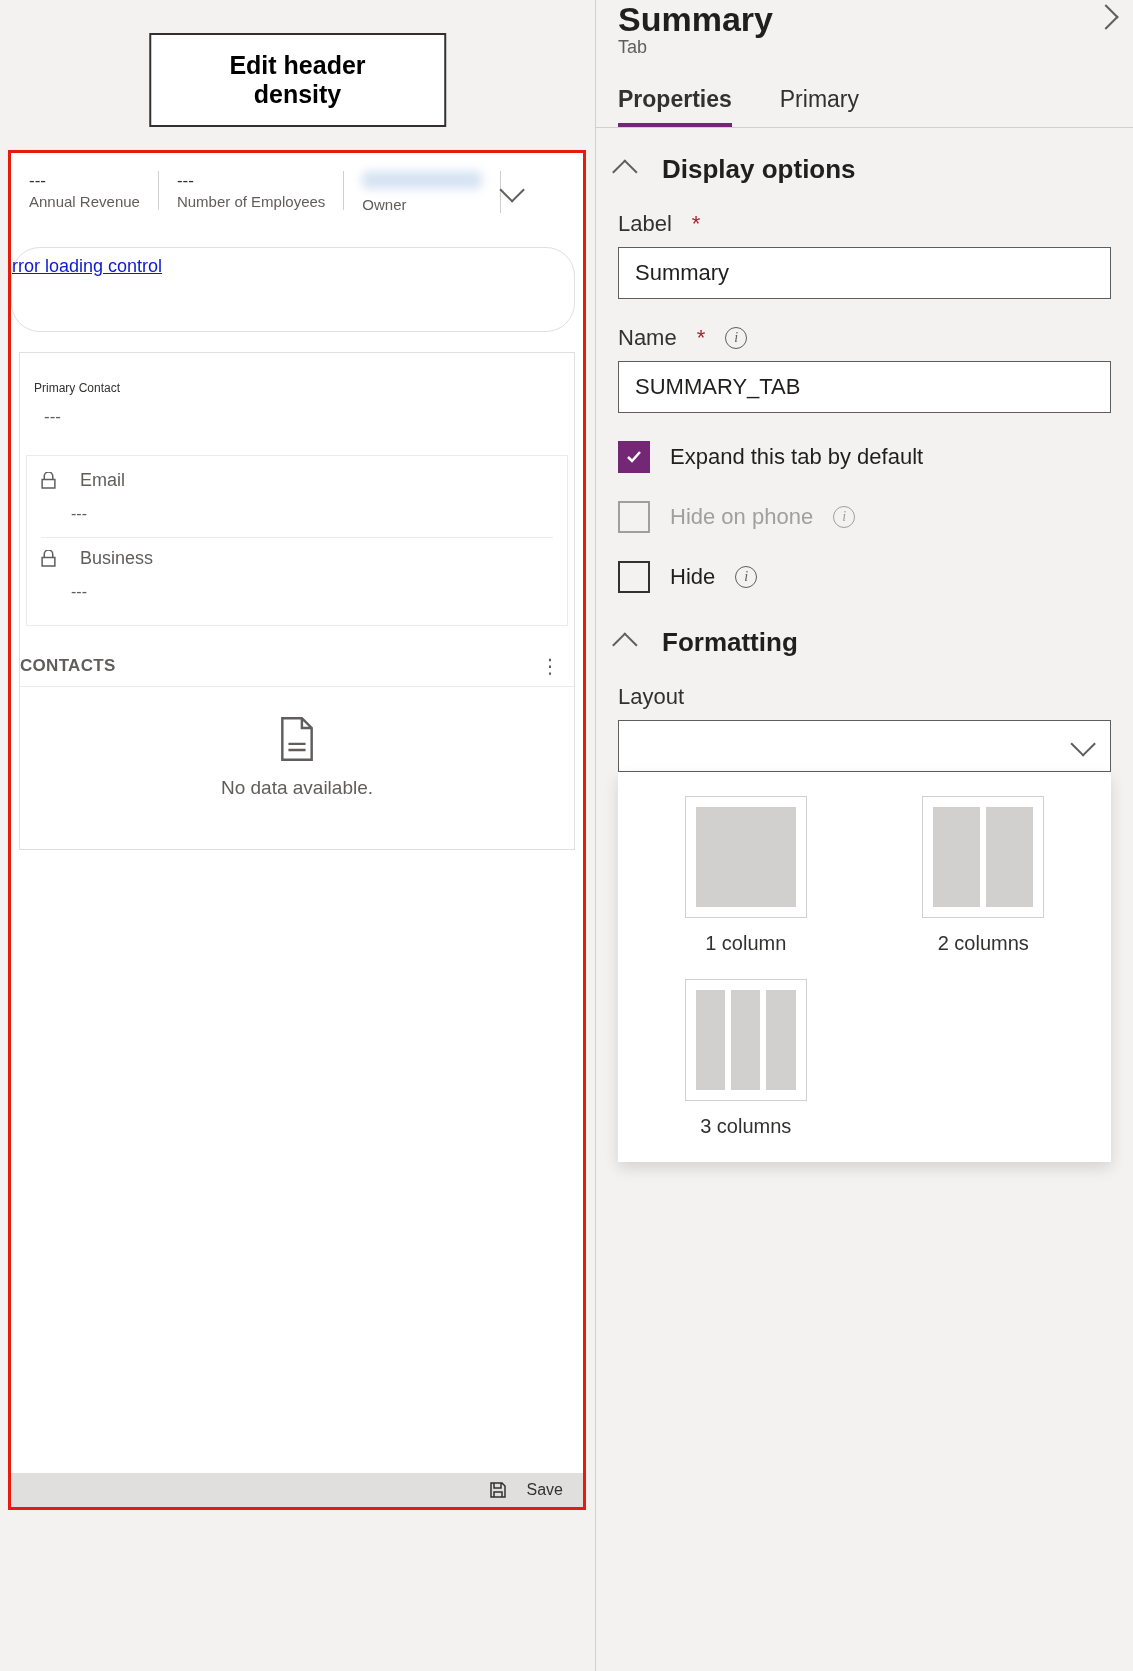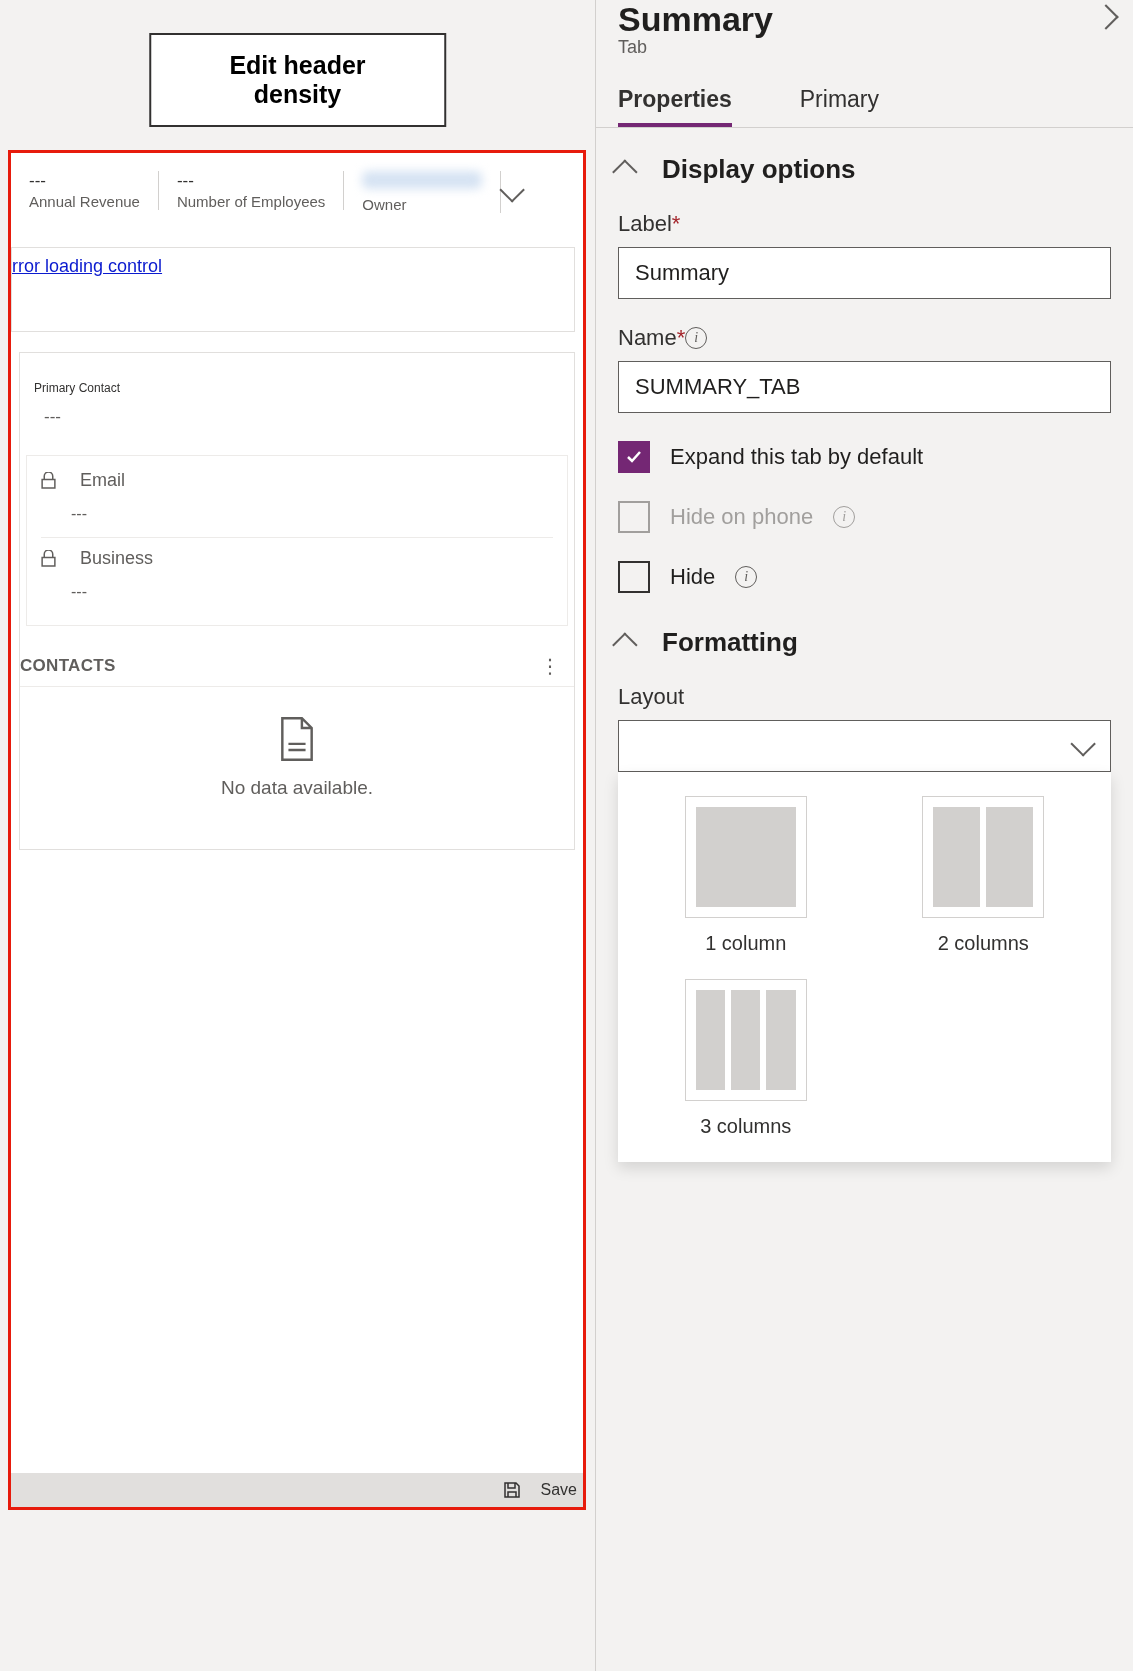--- a/index.html
+++ b/index.html
@@ -41,38 +41,38 @@
   .lock-row:last-child { border-bottom: none; }
   .lock-val { padding: 10px 0 14px 30px; color: #605e5c; }
 
   .contacts-header { display: flex; justify-content: space-between; align-items: center; padding: 18px 14px 8px 0; }
   .contacts-title { font-size: 17px; font-weight: 600; color: #605e5c; letter-spacing: 0.3px; }
   .dots { color: #605e5c; font-size: 20px; }
 
   .no-data { text-align: center; padding: 30px 0 38px 0; color: #605e5c; font-size: 19px; }
   .no-data svg { display: block; margin: 0 auto 16px auto; }
 
-  .save-bar { position: absolute; bottom: 0; left: 0; right: 0; height: 34px; background: #e1dfdd; display: flex; justify-content: flex-end; align-items: center; padding-right: 6px; gap: 20px; font-size: 16px; color: #323130; }
+  .save-bar { position: absolute; bottom: 0; left: 0; right: 0; height: 34px; background: #e1dfdd; display: flex; justify-content: flex-end; align-items: center; padding-right: 20px; gap: 20px; font-size: 16px; color: #323130; }
 
   
   .right-panel { flex: 1; background: #f3f2f1; border-left: 1px solid #d2d0ce; display: flex; flex-direction: column; }
   .panel-header { padding: 0 18px 0 22px; display: flex; justify-content: space-between; align-items: flex-start; }
   .panel-title { font-size: 34px; font-weight: 700; color: #201f1e; }
   .panel-subtitle { font-size: 18px; color: #605e5c; margin-top: -2px; padding-left: 22px; }
 
-  .tab-strip { display: flex; gap: 68px; padding: 28px 0 0 22px; border-bottom: 1px solid #d2d0ce; }
+  .tab-strip { display: flex; gap: 48px; padding: 28px 0 0 22px; border-bottom: 1px solid #d2d0ce; }
   .tab-item { font-size: 23px; color: #323130; padding-bottom: 10px; cursor: pointer; }
   .tab-item.active { font-weight: 600; border-bottom: 4px solid #742774; }
 
   .section { padding: 26px 22px 8px 22px; }
   .section-toggle { display: flex; align-items: center; gap: 26px; cursor: pointer; }
   .section-toggle h3 { font-size: 26px; font-weight: 600; color: #201f1e; }
 
   .form-group { margin-top: 26px; }
-  .form-label { font-size: 22px; color: #323130; display: flex; align-items: center; gap: 0; margin-bottom: 10px; }
+  .form-label { font-size: 22px; color: #323130; display: flex; align-items: center; gap: 20px; margin-bottom: 10px; }
   .req { color: #a4262c; }
   .text-input {
     width: 100%; height: 52px; border: 1px solid #605e5c; background: white;
     padding: 0 16px; font-size: 22px; color: #201f1e;
   }
 
   .checkbox-row { display: flex; align-items: center; gap: 20px; margin-top: 28px; }
   .cb { width: 32px; height: 32px; border: 2px solid #323130; display: flex; align-items: center; justify-content: center; cursor: pointer; }
   .cb.checked { background: #742774; border-color: #742774; }
   .cb.disabled { border-color: #a19f9d; }
@@ -122,21 +122,21 @@
         </div>
         <div class="header-cell">
           <div class="header-val"><span class="owner-blur"></span></div>
           <div class="header-lbl">Owner</div>
         </div>
         <div class="header-chevron">
           <span class="chev down"></span>
         </div>
       </div>
 
-      <div class="section-card" style="margin-left:0; padding:0 0 0 0;">
+      <div class="section-card" style="margin-left:0; padding:0 0 0 0;border-radius:29px;">
         <a href="#" class="error-link">rror loading control</a>
       </div>
 
       <div class="section-card">
         <div class="card-inner">
           <div class="field-label">Primary Contact</div>
           <div class="field-value">---</div>
         </div>
         <div class="sub-card">
           <div>

